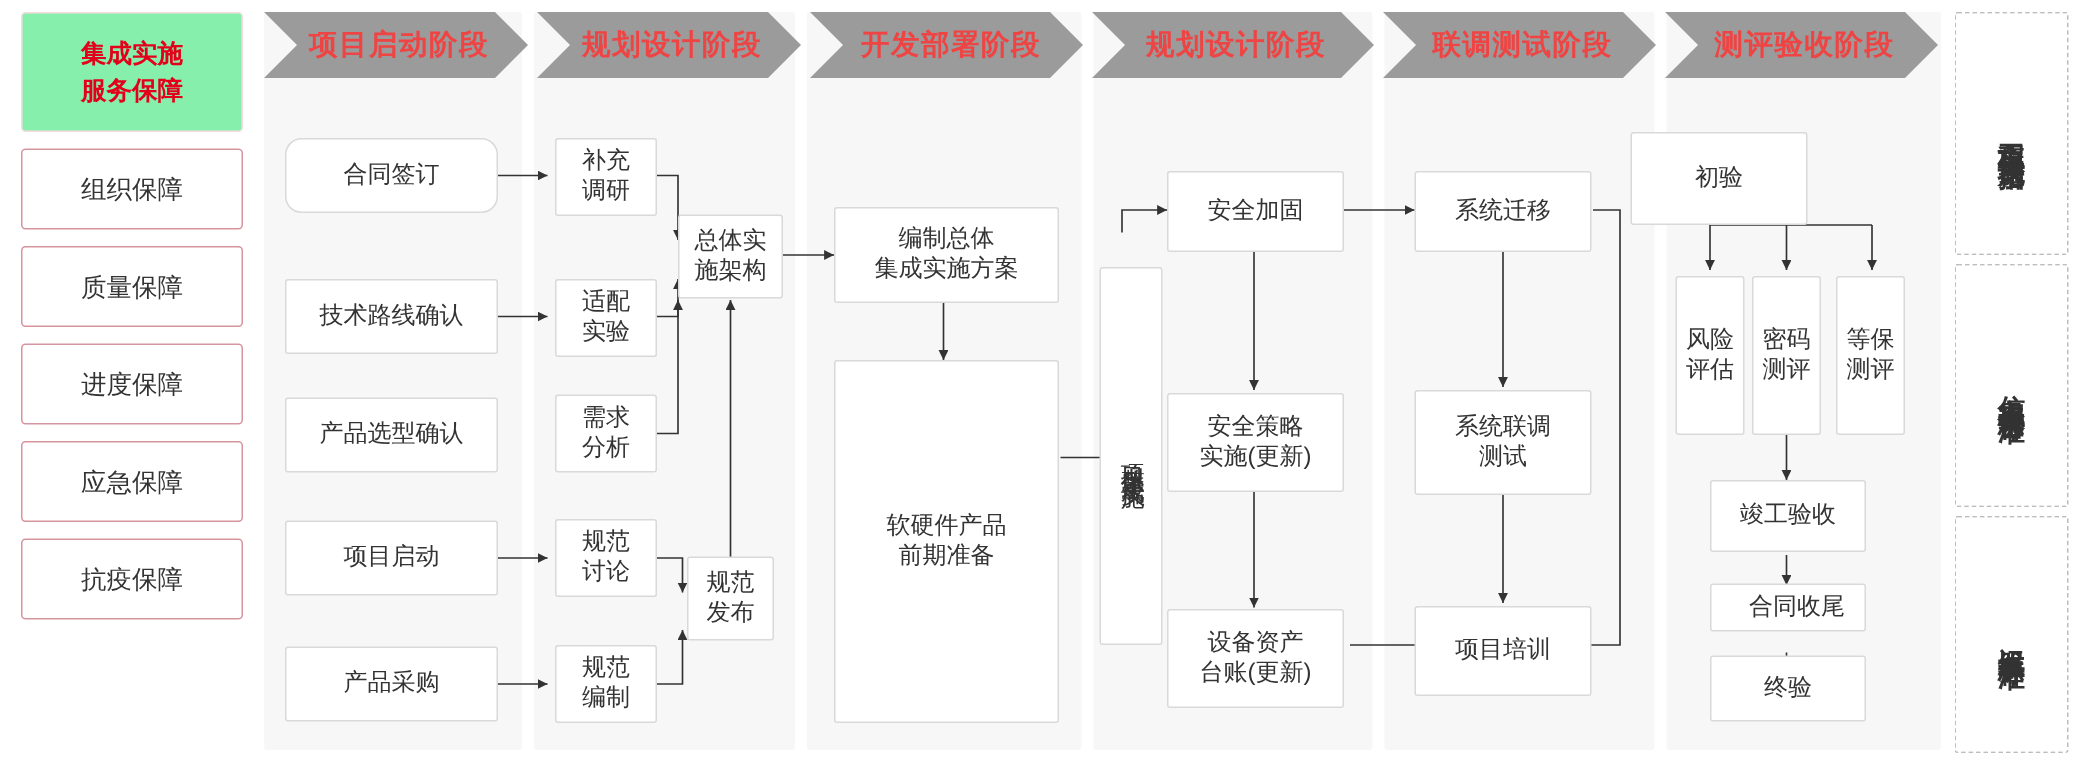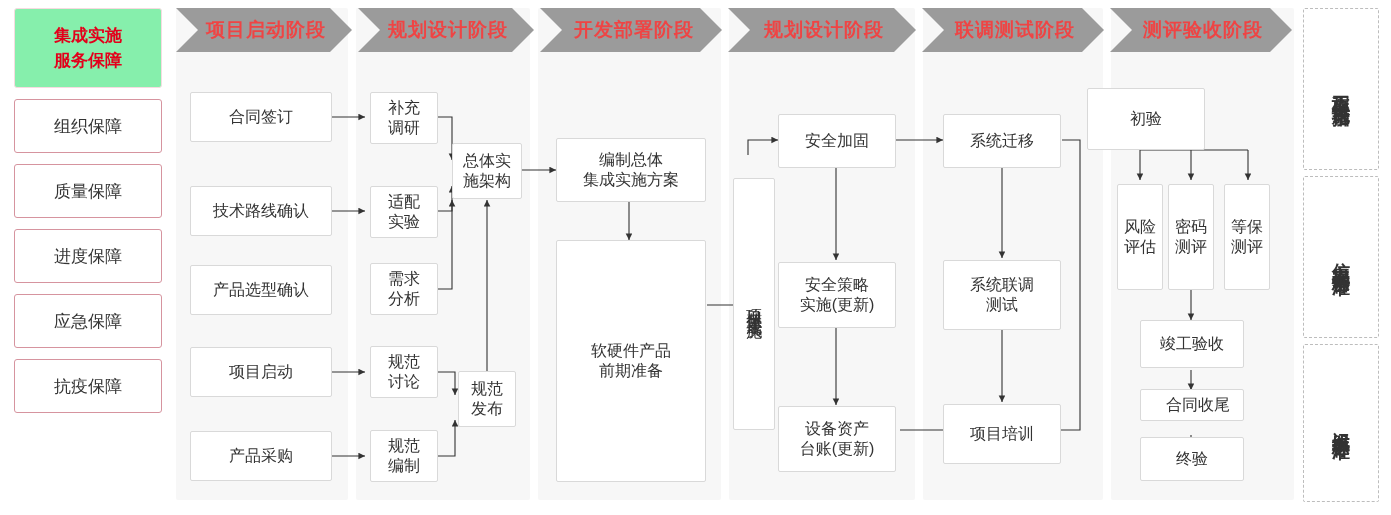--- a/index.html
+++ b/index.html
@@ -158,21 +158,21 @@
       <path d="M1140,150 L1248,150" marker-end="none"></path>
 
       <path d="M1191,290 L1191,320"></path>
 
       <path d="M1191,370 L1191,390"></path>
 
       <path d="M1191,435 L1191,450"></path>
     </g>
   </svg>
 
-  <div class="node" style="left:190px;top:92px;width:142px;height:50px;">
+  <div class="node" style="left:190px;top:92px;width:142px;height:50px;border-radius:11px;">
       <span>合同签订</span>
     </div>
   <div class="node" style="left:190px;top:186px;width:142px;height:50px;">
       <span>技术路线确认</span>
     </div>
   <div class="node" style="left:190px;top:265px;width:142px;height:50px;">
       <span>产品选型确认</span>
     </div>
   <div class="node" style="left:190px;top:347px;width:142px;height:50px;">
       <span>项目启动</span>

